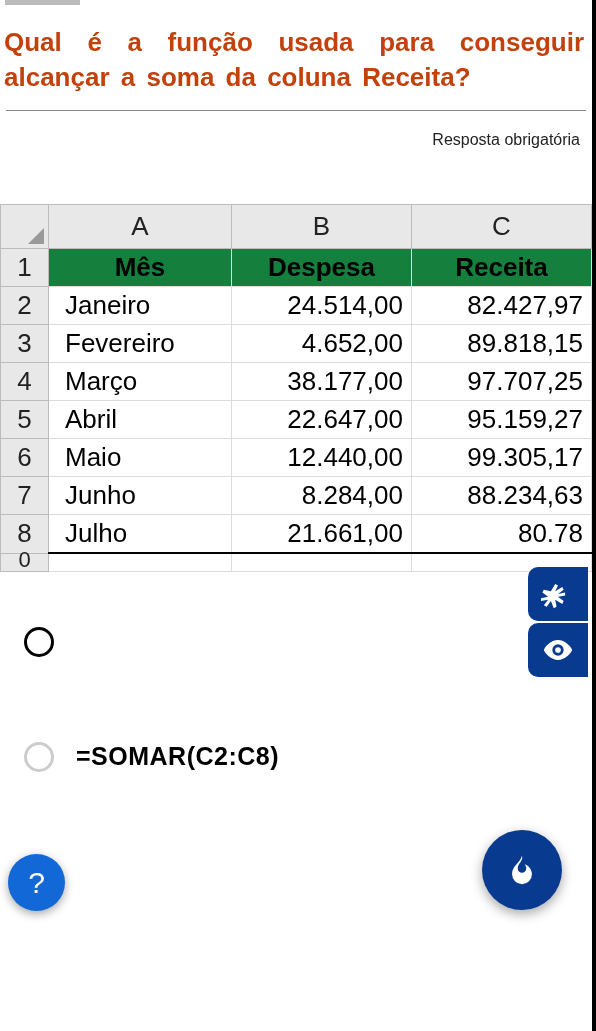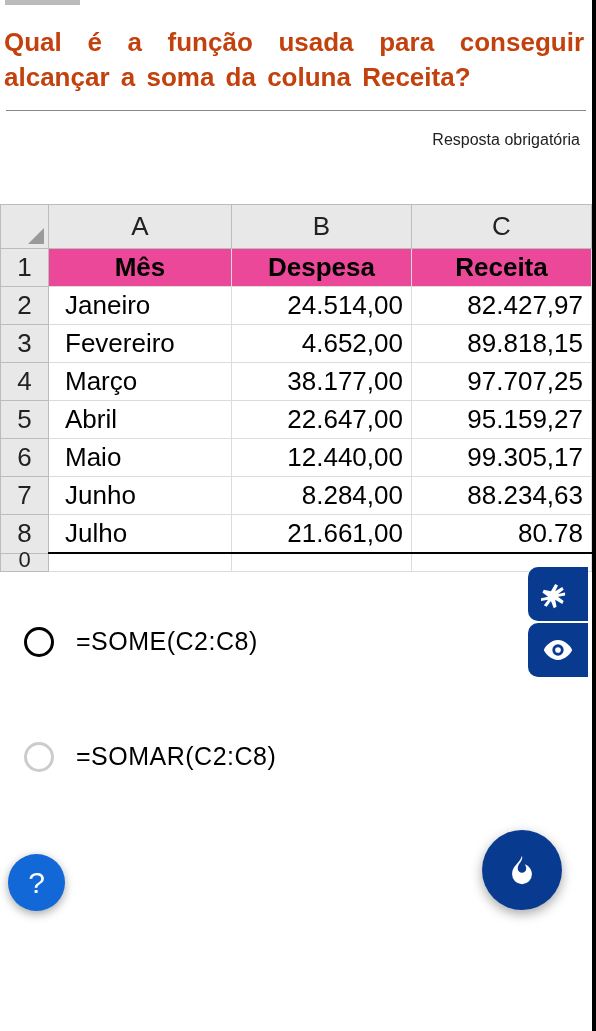--- a/index.html
+++ b/index.html
@@ -87,21 +87,21 @@
       color: #222;
       width: 48px;
       padding: 3px 0;
     }
     .sheet td.cell {
       border: 1px solid #dcdcdc;
       padding: 3px 8px;
       color: #000;
     }
     .sheet .hdr td.cell {
-      background: #ec4899;
+      background: #15803d;
       font-weight: 700;
       text-align: center;
     }
     .sheet td.num {
       text-align: right;
     }
     .sheet td.txt {
       text-align: left;
       padding-left: 16px;
     }
@@ -119,21 +119,21 @@
     .options {
       padding: 55px 0 0 24px;
     }
     .option {
       display: flex;
       align-items: center;
       gap: 22px;
       margin-bottom: 85px;
       cursor: pointer;
     }
-    .option:last-child { margin-bottom: 8px; }
+    .option:last-child { margin-bottom: 8px; font-weight: bold; }
     .radio {
       width: 30px;
       height: 30px;
       border: 3px solid #000;
       border-radius: 50%;
       flex-shrink: 0;
     }
     .option-label {
       font-size: 25px;
       letter-spacing: 0.5px;
@@ -274,21 +274,20 @@
       <td class="cell"></td>
       <td class="cell"></td>
     </tr>
   </tbody>
     </table>
 </div>
 
 <div class="options">
   <div class="option">
     <span class="radio"></span>
-    <span class="option-label">=SOME(C2:C8)</span>
   </div>
   <div class="option third">
     <span class="radio"></span>
     <span class="option-label">=SOMAR(C2:C8)</span>
   </div>
 </div>
 
 <div class="side-buttons">
   <div class="side-btn">
     <svg width="34" height="34" viewBox="0 0 24 24" fill="#fff">

